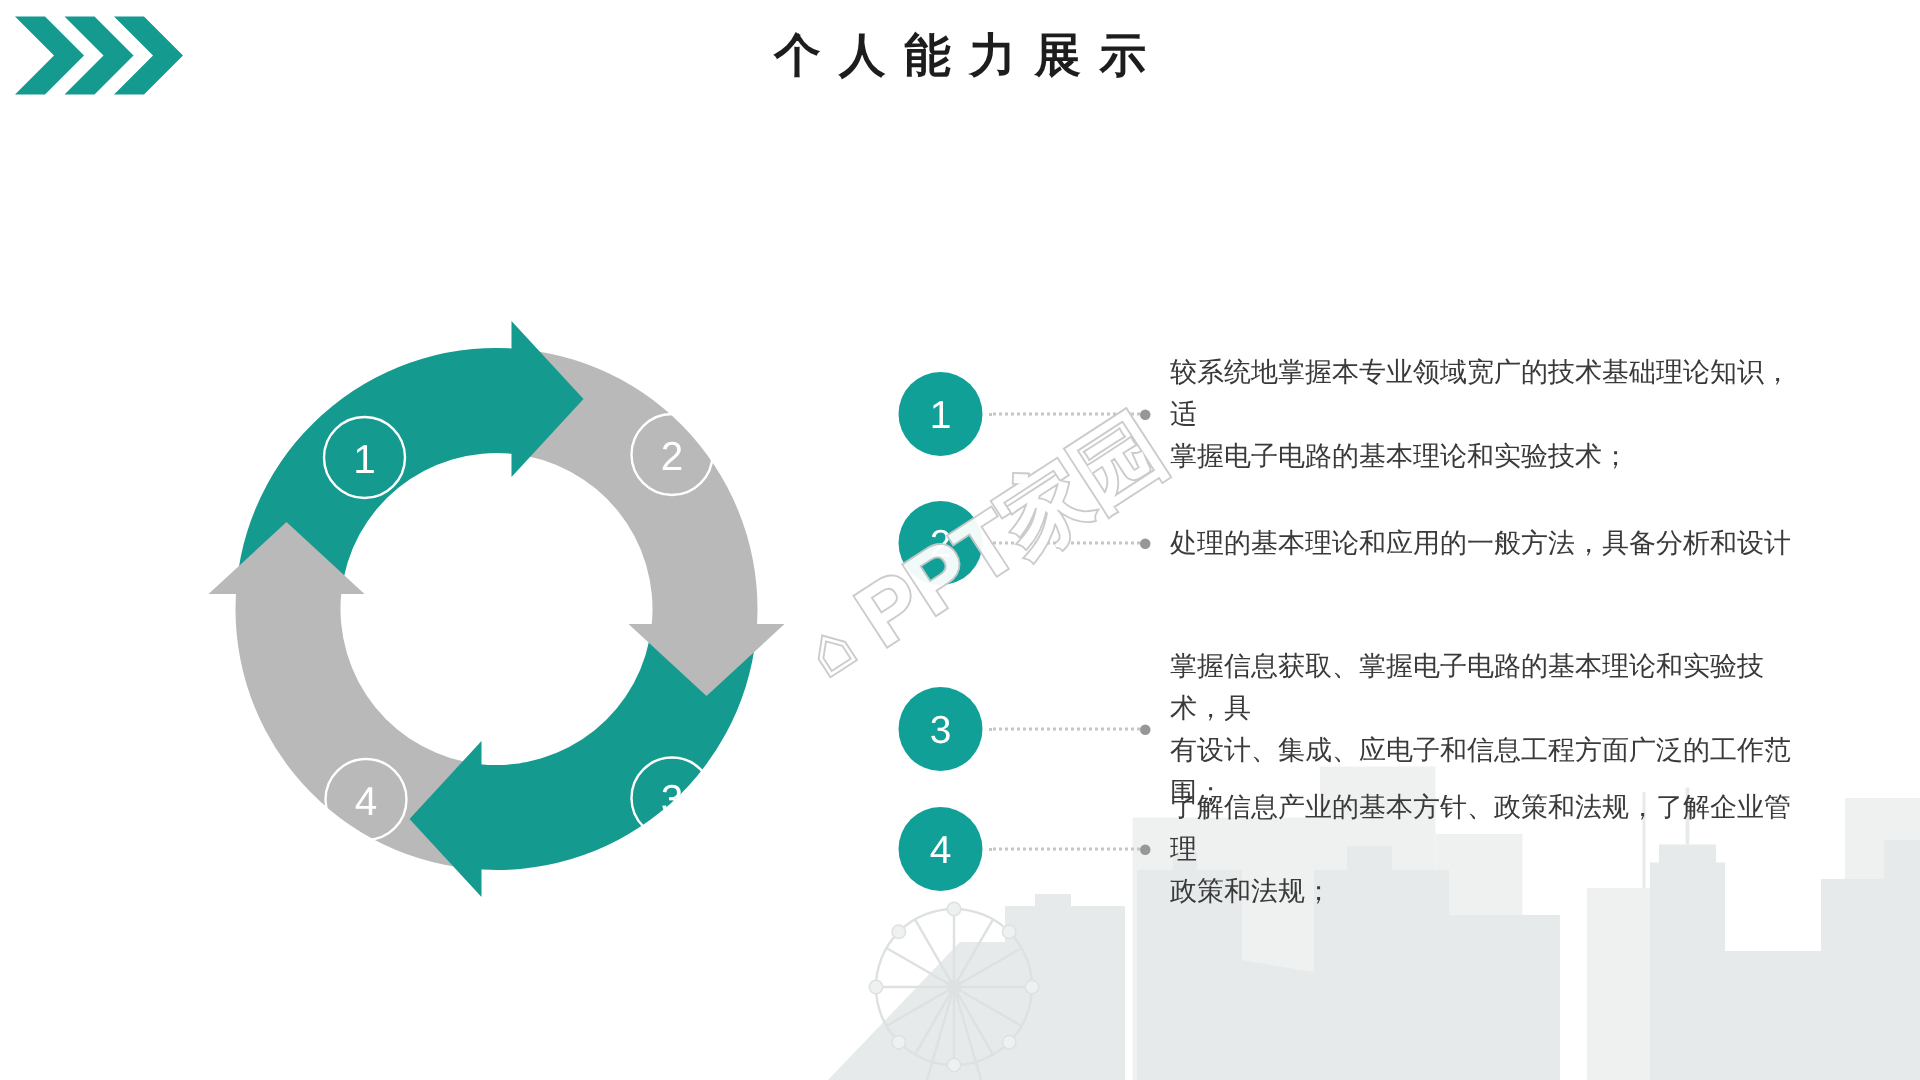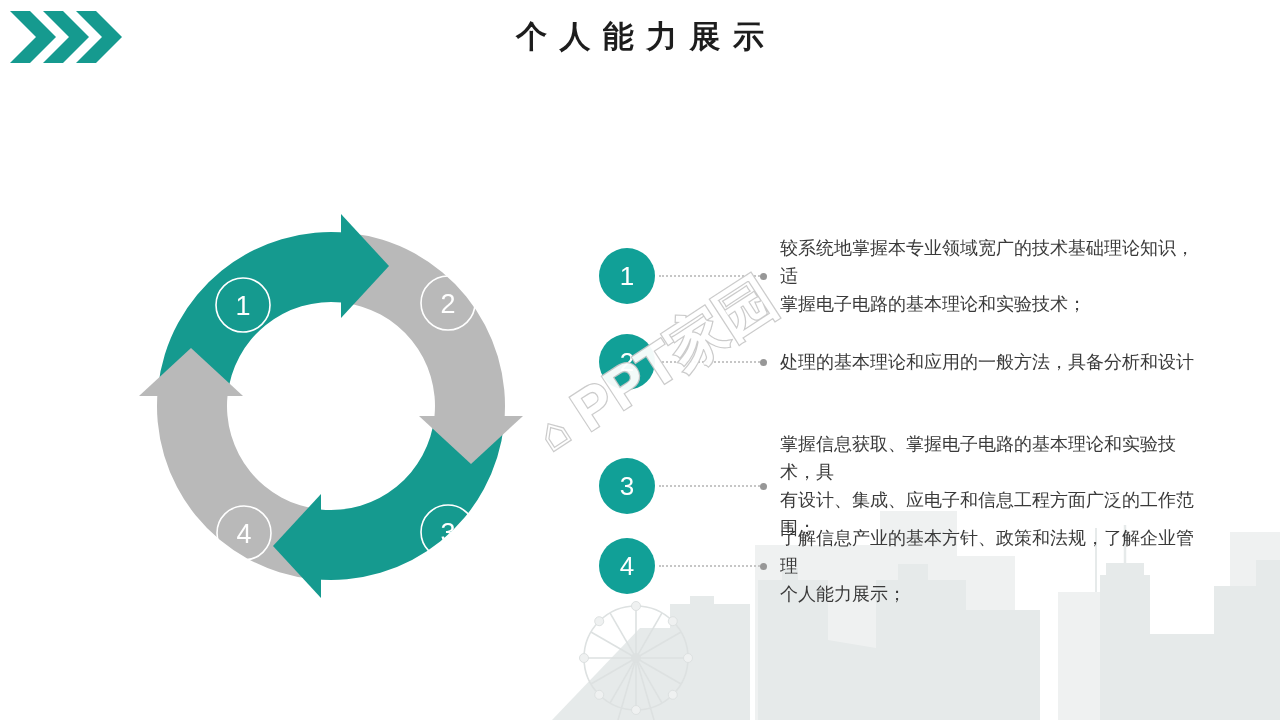--- a/index.html
+++ b/index.html
@@ -166,21 +166,21 @@
       </div>
     </div>
 
     <div class="item-row" style="top:524px;">
       <div class="item-circle">4</div>
       <div class="connector">
           <span class="enddot"></span>
         </div>
       <div class="item-text">
         <div>了解信息产业的基本方针、政策和法规，了解企业管理</div>
-        <div>个人能力展示；</div>
+        <div>政策和法规；</div>
       </div>
     </div>
 
   </div>
 
   <svg class="watermark" width="380" height="230" viewBox="0 0 380 230">
     <g transform="translate(190,118) rotate(-33)">
       <text class="wm-text" x="-138" y="16" font-size="44">⌂</text>
       <text class="wm-text" x="-96" y="20" font-size="58">PPT家园</text>
     </g>

